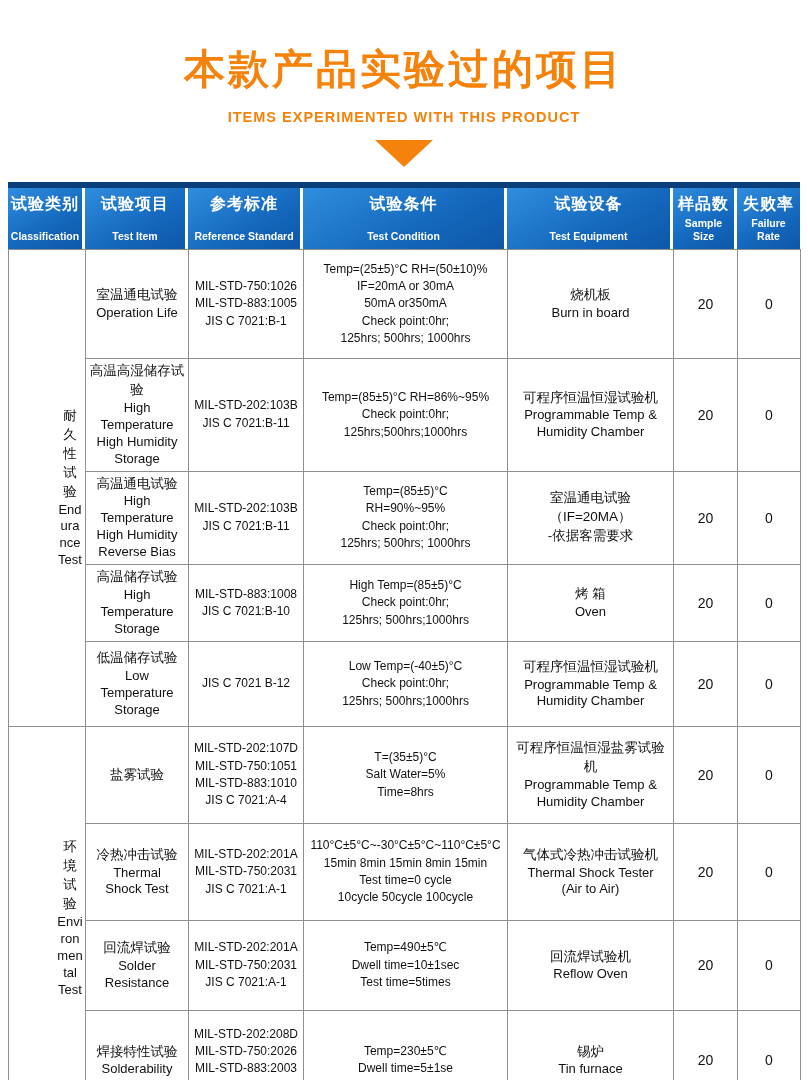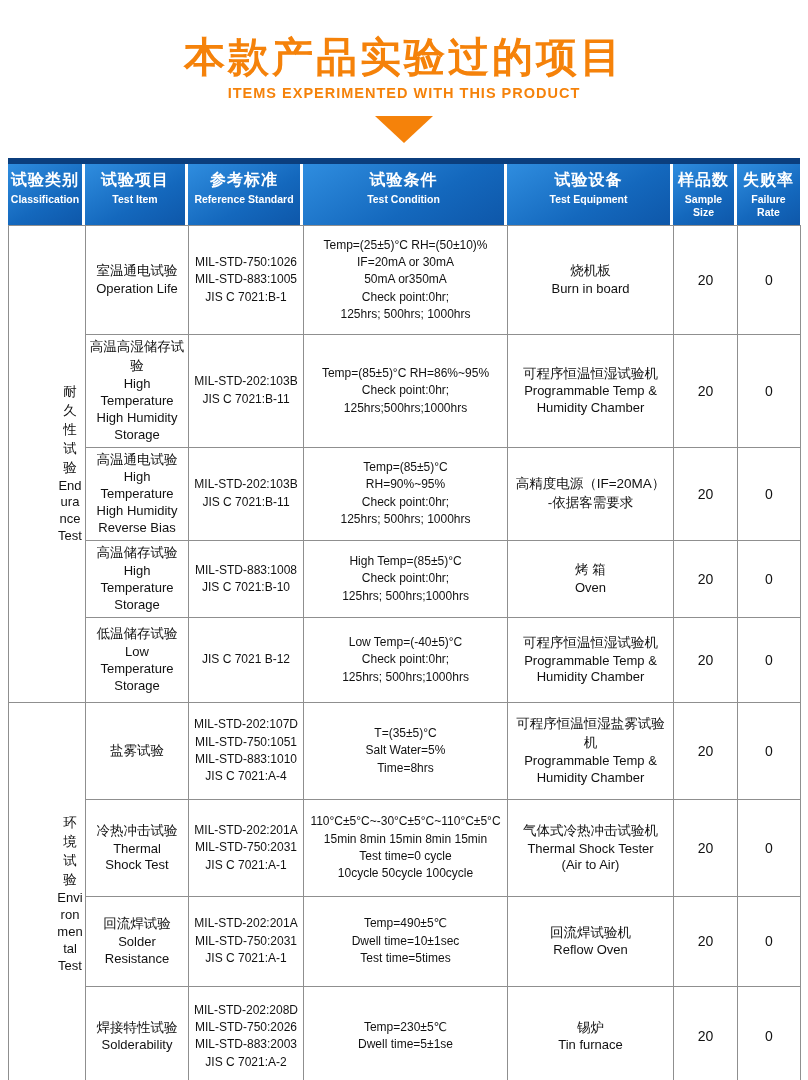--- a/index.html
+++ b/index.html
@@ -5,42 +5,42 @@
   * { box-sizing: border-box; }
   html,body { margin:0; padding:0; }
   body {
     width:808px; height:1080px; background:#ffffff;
     font-family:"Liberation Sans","DejaVu Sans",sans-serif;
     color:#111; overflow:hidden;
   }
   
   .hero { text-align:center; padding-top:30px; }
   .hero h1 {
-    margin:0; font-size:41px; font-weight:bold; color:#f5820a; letter-spacing:3px;text-align:center;
+    margin:12px; font-size:41px; font-weight:bold; color:#f5820a; letter-spacing:3px;text-align:center;
   }
   .hero .subtitle {
     font-size:14.5px; font-weight:bold; color:#f5820a; letter-spacing:1px;
   }
   .triangle {
     width:0; height:0; margin:15px auto 0;
     border-left:29px solid transparent; border-right:29px solid transparent;
     border-top:27px solid #f5820a;
   }
   
   .tablewrap { width:792px; margin:15px 8px 0 8px; }
   .header-strip { height:6px; background:#0b3e7d; }
   .thead {
     display:grid;
     grid-template-columns:74px 100px 112px 201px 163px 61px 63px;
     column-gap:3px; background:#ffffff;
   }
   .th {
     background:linear-gradient(150deg,#2f8ddf 0%,#1468bd 60%,#0e57a9 100%);
     color:#fff; text-align:center; padding:6px 2px 7px;
-    display:flex; flex-direction:column; justify-content:flex-start; min-height:57px;
+    display:flex; flex-direction:column; justify-content:space-between; min-height:57px;
   }
   .th-cn { font-size:16px; font-weight:bold; letter-spacing:1px; }
   .th-en { font-size:10.5px; font-weight:bold; margin-top:2px; line-height:1.2; }
   table { border-collapse:collapse; table-layout:fixed; width:792px; }
   td {
     border:1px solid #8f8f8f; text-align:center; vertical-align:middle;
     padding:3px 2px; background:#fff;
   }
   .cn  { font-size:13.5px; line-height:1.4; }
   .en  { font-size:13px;   line-height:1.3; }
@@ -178,21 +178,21 @@
             <div class="line">MIL-STD-202:103B</div>
             <div class="line">JIS C 7021:B-11</div>
           </td>
           <td>
             <div class="line">Temp=(85±5)°C</div>
             <div class="line">RH=90%~95%</div>
             <div class="line">Check point:0hr;</div>
             <div class="line">125hrs; 500hrs; 1000hrs</div>
           </td>
           <td>
-            <div class="cn">高精度电源（IF=20MA）</div>
+            <div class="cn">室温通电试验（IF=20MA）</div>
             <div class="cn">-依据客需要求</div>
           </td>
           <td>
             <div class="num">20</div>
           </td>
           <td>
             <div class="num">0</div>
           </td>
         </tr>
         <tr class="r4">

